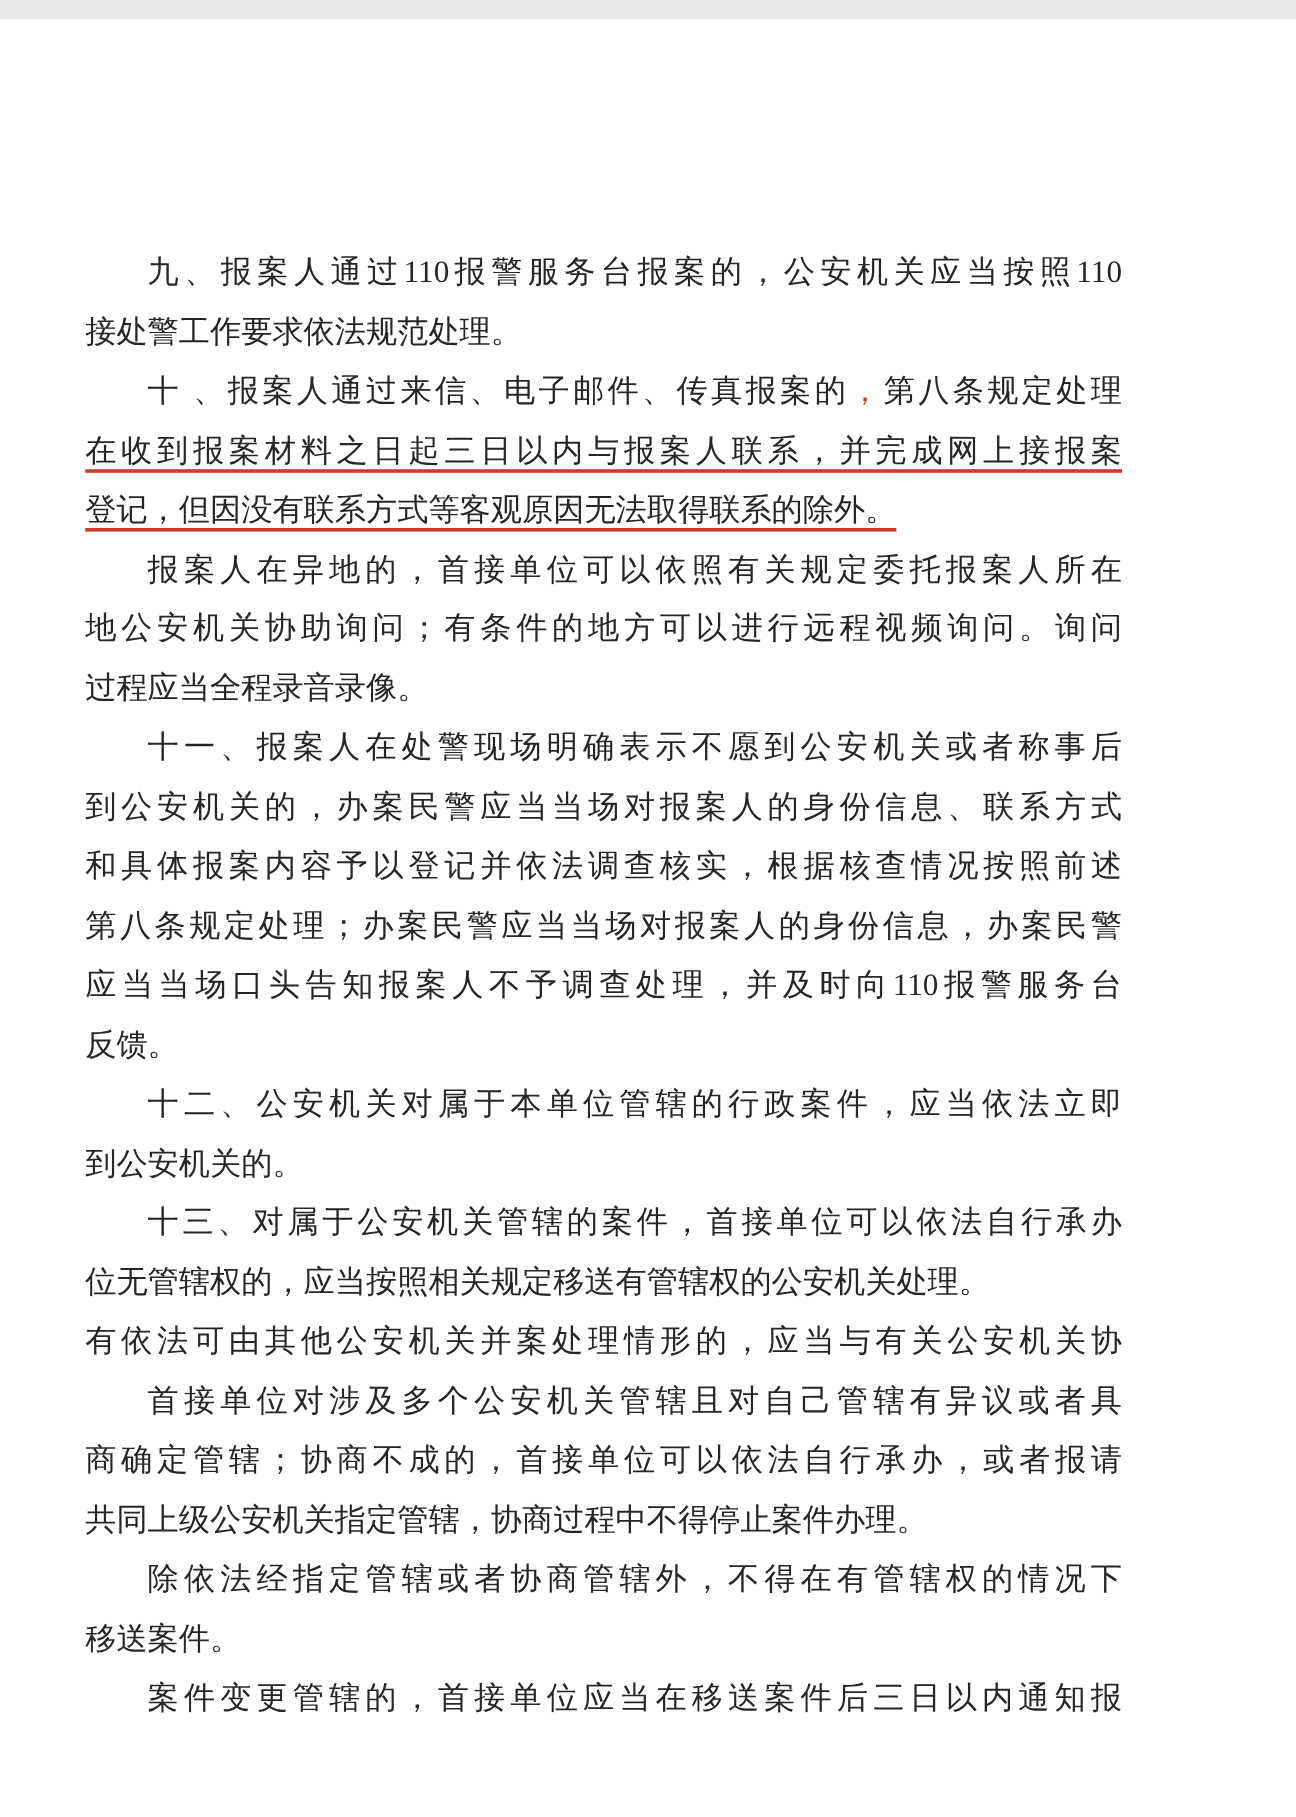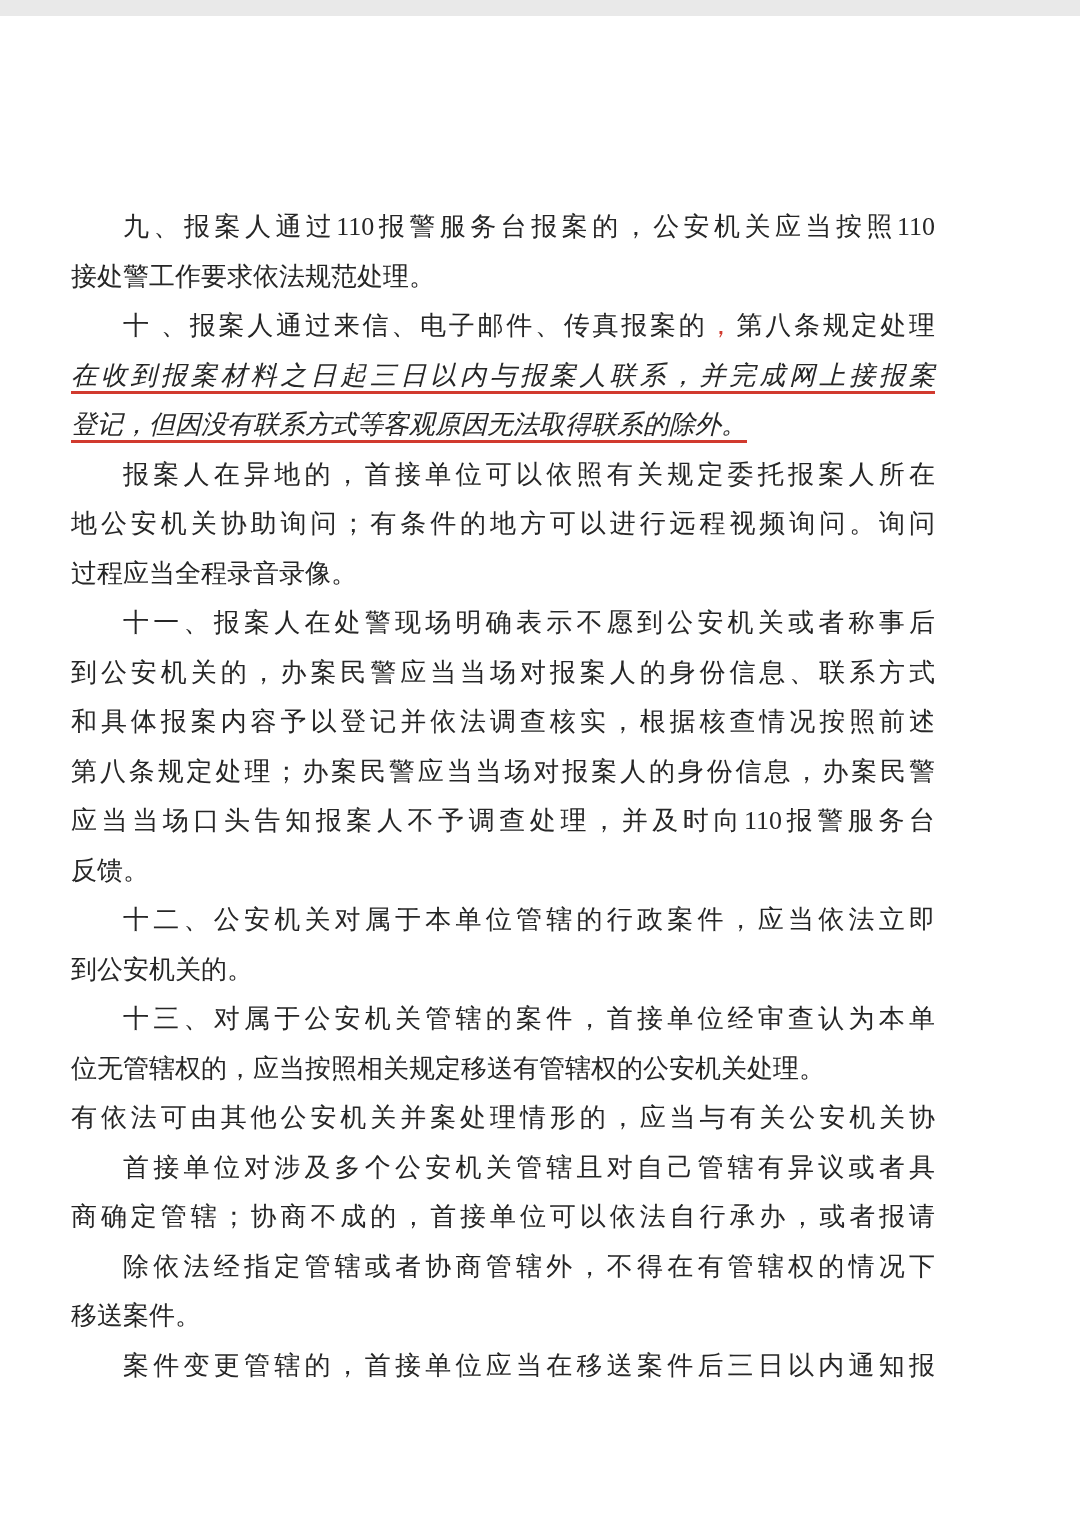--- a/index.html
+++ b/index.html
@@ -36,21 +36,20 @@
   .seg.u-black {
     text-decoration-color: var(--text, #262626);
     text-decoration-thickness: 2px;
     text-underline-offset: 7px;
   }
   .seg.u-red {
     text-decoration: underline;
     text-decoration-color: var(--red, #d13a2e);
     text-decoration-thickness: 3px;
     text-underline-offset: 7px;
-    font-style: italic;
   }
   .seg.red-text { color: var(--red, #d13a2e); }
 </style>
 </head>
 <body>
 
 <div class="page">
   <div id="doc">
       <div class="para">
         <div class="line j ind"><span class="seg">九、报案人通过110报警服务台报案的，公安机关应当按照110</span></div>
@@ -72,27 +71,28 @@
         <div class="line j"><span class="seg">和具体报案内容予以登记并依法调查核实，根据核查情况按照前述</span></div>
         <div class="line j"><span class="seg">第八条规定处理；办案民警应当当场对报案人的身份信息，办案民警</span></div>
         <div class="line j"><span class="seg">应当当场口头告知报案人不予调查处理，并及时向110报警服务台</span></div>
         <div class="line"><span class="seg">反馈。</span></div>
       </div>
       <div class="para">
         <div class="line j ind"><span class="seg">十二、公安机关对属于本单位管辖的行政案件，应当依法立即</span></div>
         <div class="line"><span class="seg">到公安机关的。</span></div>
       </div>
       <div class="para">
-        <div class="line j ind"><span class="seg">十三、对属于公安机关管辖的案件，首接单位经审查认为本单</span></div>
+        <div class="line j ind"><span class="seg">十三、对属于公安机关管辖的案件，首接单位可以依法自行承办</span></div>
         <div class="line"><span class="seg">位无管辖权的，应当按照相关规定移送有管辖权的公安机关处理。</span></div>
       </div>
       <div class="para">
         <div class="line j"><span class="seg">有依法可由其他公安机关并案处理情形的，应当与有关公安机关协</span></div>
         <div class="line j ind"><span class="seg">首接单位对涉及多个公安机关管辖且对自己管辖有异议或者具</span></div>
         <div class="line j"><span class="seg">商确定管辖；协商不成的，首接单位可以依法自行承办，或者报请</span></div>
+        <div class="line"><span class="seg">共同上级公安机关指定管辖，协商过程中不得停止案件办理。</span></div>
       </div>
       <div class="para">
         <div class="line j ind"><span class="seg">除依法经指定管辖或者协商管辖外，不得在有管辖权的情况下</span></div>
         <div class="line"><span class="seg">移送案件。</span></div>
       </div>
       <div class="para">
         <div class="line j ind"><span class="seg">案件变更管辖的，首接单位应当在移送案件后三日以内通知报</span></div>
       </div>
     </div>
 </div>

